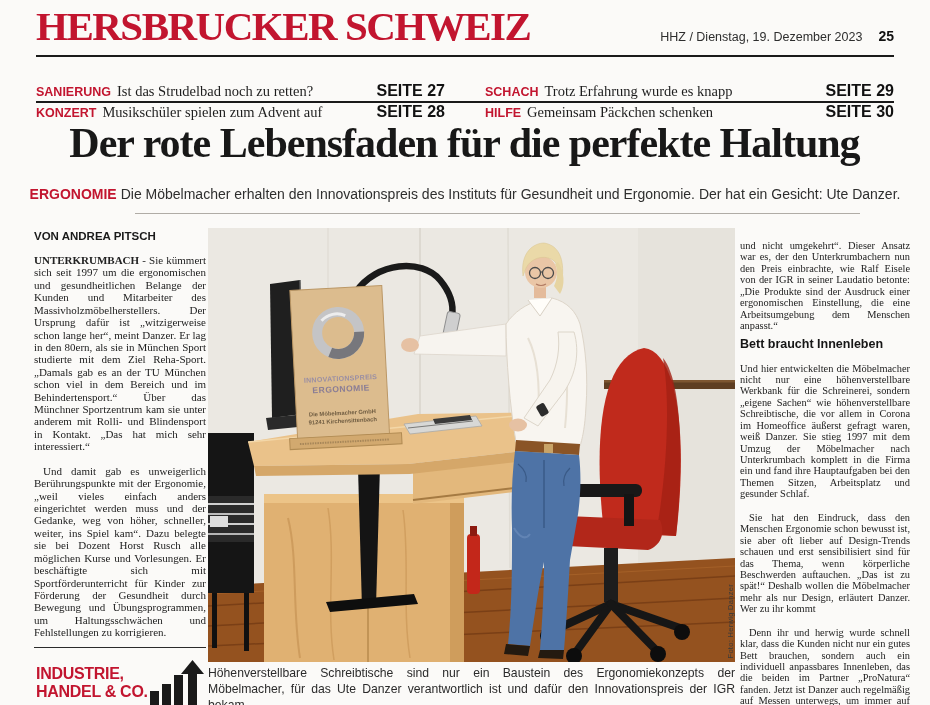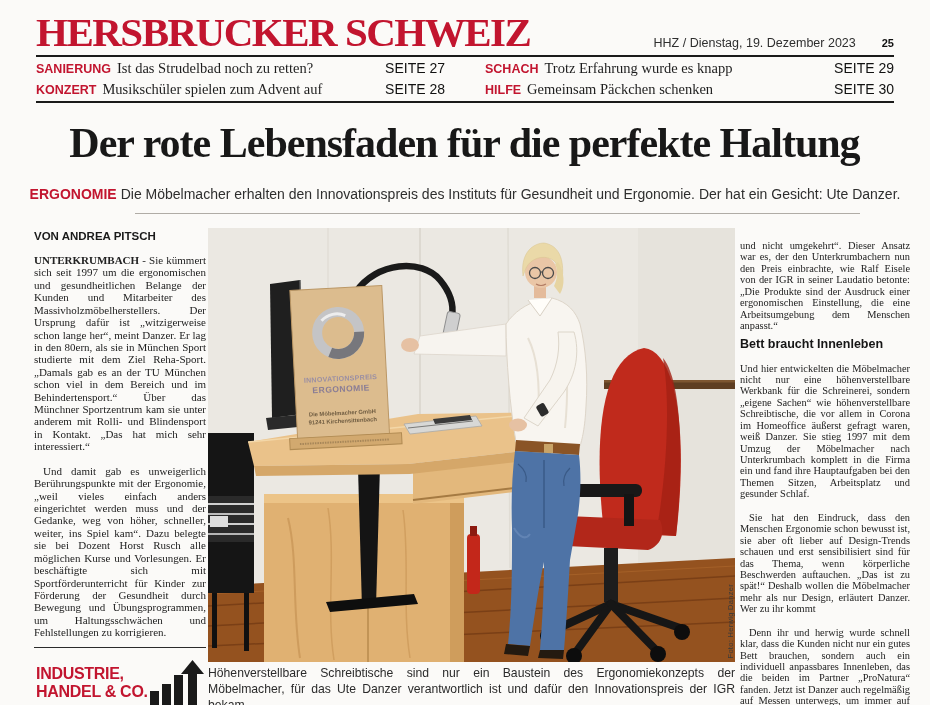--- a/index.html
+++ b/index.html
@@ -3,39 +3,39 @@
 <meta charset="utf-8">
 <style>
   * { margin:0; padding:0; box-sizing:border-box; }
   html,body { background:#e9e9e9; }
   .page {
     position:relative; width:930px; height:705px; margin:0 auto;
     background:#fbfaf8; overflow:hidden;
     font-family:"Liberation Serif", serif; color:#1d1d1d;
   }
   
-  .masthead { position:absolute; left:36px; right:36px; top:8px; height:48px; }
+  .masthead { position:absolute; left:36px; right:36px; top:2px; height:48px; }
   .masthead h1 {
     font-family:"Liberation Serif", serif; font-weight:700; font-size:41px;
     letter-spacing:-1.5px; color:#c2152f; line-height:48px; white-space:nowrap;
   }
   .edition { position:absolute; right:0; bottom:6px; font-family:"Liberation Sans", sans-serif; font-size:12.5px; color:#2e2e2e; }
-  .edition .pagenum { font-weight:700; font-size:11px; color:#111; margin-left:26px; }
+  .edition .pagenum { font-weight:700; font-size:14px; color:#111; margin-left:16px; }
   .rule { position:absolute; left:36px; right:36px; background:#1a1a1a; }
   .rule-masthead { top:55px; height:2px; }
   .rule-teasers  { top:101px; height:2px; }
   
   .teasers {
     position:absolute; left:36px; right:36px; top:60px; height:40px;
     display:grid; grid-template-columns:1fr 1fr; column-gap:40px; row-gap:2px;
   }
   .teaser { display:flex; align-items:baseline; height:19px; }
   .t-label { font-family:"Liberation Sans", sans-serif; font-weight:700; font-size:12.5px; color:#c2152f; margin-right:6px; white-space:nowrap; }
-  .t-text  { font-family:"Liberation Serif", serif; font-size:14.5px; color:#1d1d1d; white-space:nowrap; }
-  .t-page  { margin-left:auto; font-family:"Liberation Sans", sans-serif; font-weight:400; font-size:14px; color:#111; }
+  .t-text  { font-family:"Liberation Serif", serif; font-size:14.5px; color:#1d1d1d; white-space:nowrap;margin-top:23px; }
+  .t-page  { margin-left:auto; font-family:"Liberation Sans", sans-serif; font-weight:700; font-size:16px; color:#111; }
   
   .headline {
     position:absolute; left:0; right:1px; top:122px; text-align:center;
     font-family:"Liberation Serif", serif; font-weight:700; font-size:42px;
     letter-spacing:-1px; color:#181818; line-height:1;
   }
   .kicker { position:absolute; left:0; right:0; top:186px; text-align:center;
     font-family:"Liberation Sans", sans-serif; font-size:14px; color:#2e2e2e; }
   .k-label { color:#c2152f; font-weight:700; margin-right:4px; }
   .kicker-rule { position:absolute; left:135px; right:70px; top:213px; height:1px; background:#b0aca6; }

